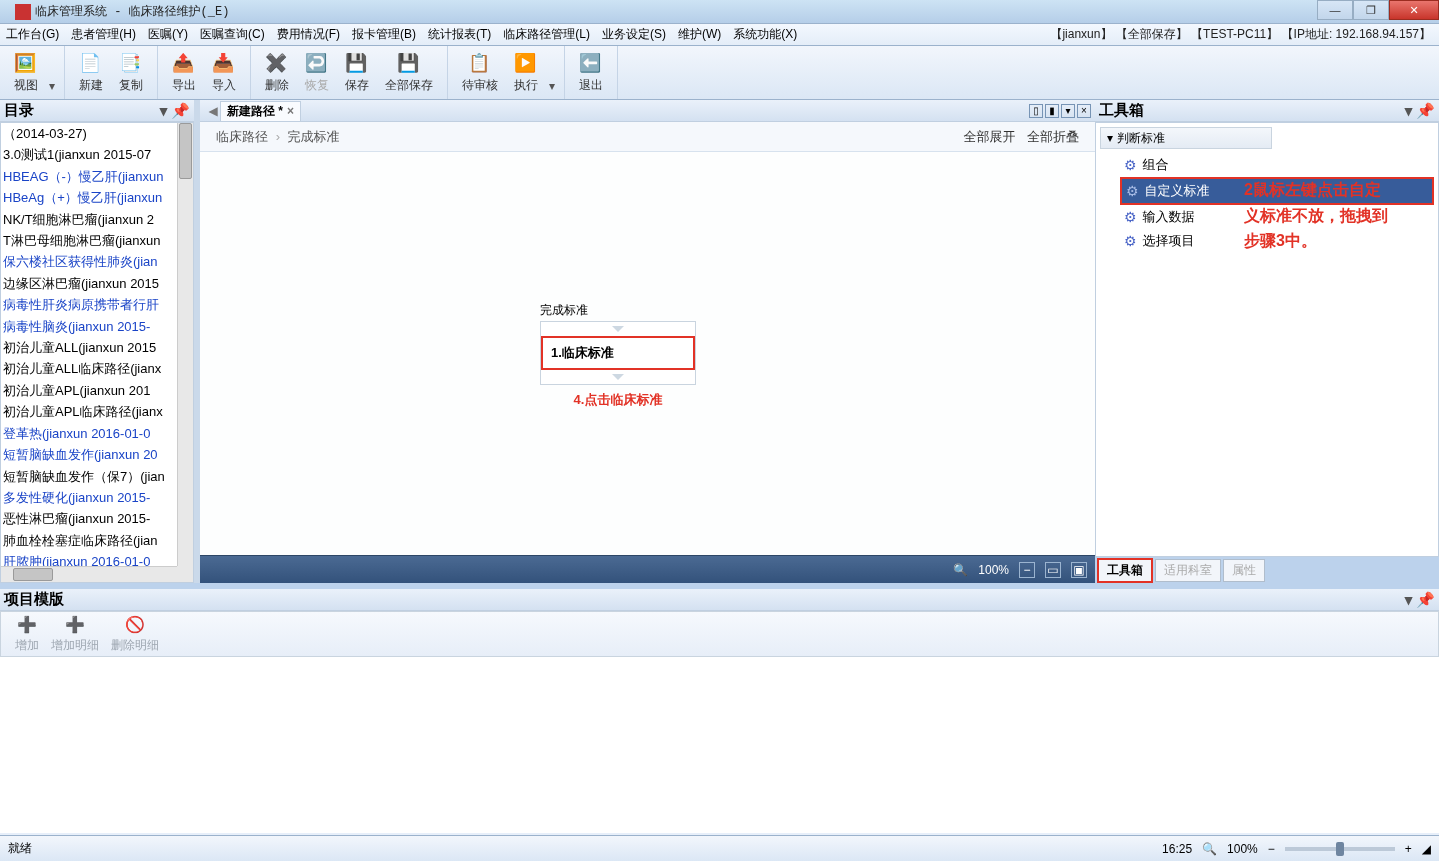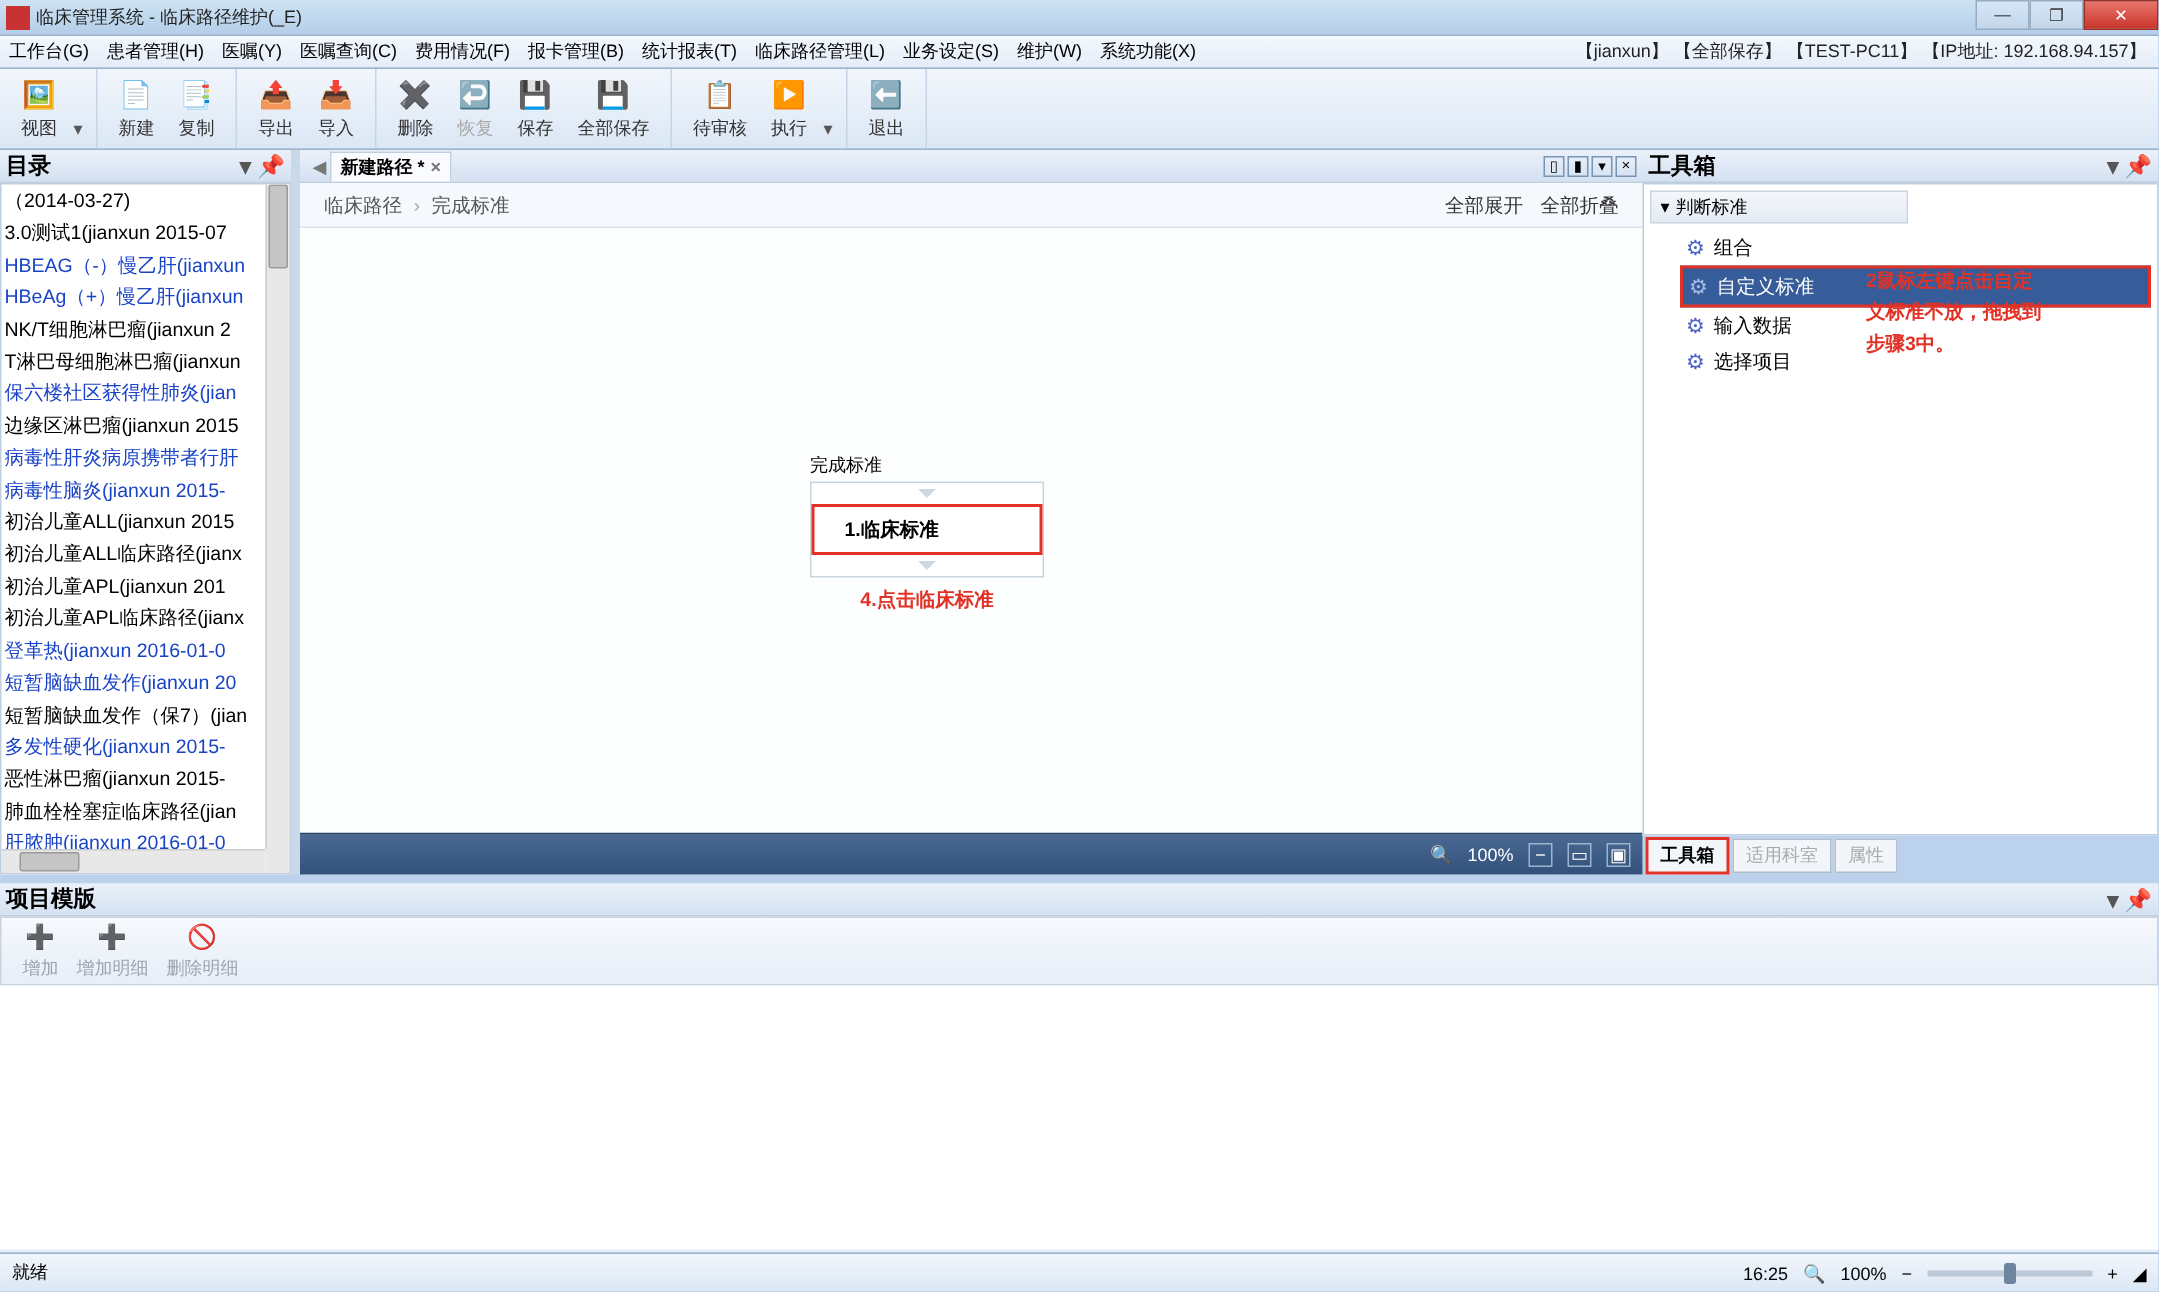--- a/index.html
+++ b/index.html
@@ -1,19 +1,19 @@
 <!DOCTYPE html>
 <html><head>
 <meta charset="utf-8">
 <style>
   * { box-sizing: border-box; margin: 0; padding: 0; }
   body { font-family: "Microsoft YaHei", SimSun, Arial, sans-serif; font-size: 12px; background: #bcd2ec; width: 1439px; height: 861px; overflow: hidden; position: relative; }
   
   
-  .titlebar { height: 24px; background: linear-gradient(#cde3f4, #b5cee8); display: flex; align-items: center; padding-left: 4px; border-bottom: 1px solid #9bb2cc; }
+  .titlebar { height: 24px; background: linear-gradient(#cde3f4, #b5cee8); display: flex; align-items: center; padding-left: 15px; border-bottom: 1px solid #9bb2cc; font-family: Liberation Mono, monospace; }
   .titlebar .app-icon { width: 16px; height: 16px; background: #c93232; margin-right: 4px; }
   .titlebar .title-text { color: #222; font-size: 12px; }
   .winbuttons { position: absolute; right: 0; top: 0; display: flex; }
   .winbtn { width: 36px; height: 20px; display: flex; align-items: center; justify-content: center; font-size: 11px; color: #333; }
   .wb-min { background: linear-gradient(#d7e6f6, #c2d6eb); border:1px solid #97adc3; }
   .wb-max { background: linear-gradient(#d7e6f6, #c2d6eb); border:1px solid #97adc3; }
   .wb-close { width: 50px; background: linear-gradient(#e9756d, #c8352b); color: #fff; border:1px solid #9b2c20; }
   
   
   .menubar { height: 22px; background: linear-gradient(#f3f8fe, #e4edf8); display: flex; align-items: center; border-bottom: 1px solid #9bb2cc; justify-content: space-between; }
@@ -62,36 +62,36 @@
   .breadcrumb-row .crumbs span { color:#555; }
   .breadcrumb-row .crumbs .sep { color:#aaa; margin:0 4px; }
   .breadcrumb-row .rlinks span { margin-left:8px; color:#333; }
   
   .canvas { flex:1; background:#fdfefe; position:relative; overflow:hidden; }
   .completion-card { position:absolute; left:340px; top:148px; width:156px; }
   .completion-card .card-title { text-align:left; font-size:12px; padding:2px 0; }
   .completion-card .card-box { border:1px solid #c9d4df; background:#fff; }
   .triangle-row { height:14px; display:flex; align-items:center; justify-content:center; }
   .triangle-down { width:0; height:0; border-left:6px solid transparent; border-right:6px solid transparent; border-top:6px solid #cdd8e2; }
-  .clinical-standard { border:2px solid #e23226; padding:6px 20px; font-weight:bold; font-size:13px; }
+  .clinical-standard { border:2px solid #e23226; padding:6px 8px; font-weight:bold; font-size:13px; }
   .annotation3 { color:#e23226; text-align:center; margin-top:6px; font-size:13px; font-weight:bold; }
   
   .footer-bar { height:28px; background: linear-gradient(#4b6a93, #33527b); display:flex; align-items:center; justify-content:flex-end; color:#fff; padding:0 8px; gap:10px; border-top:1px solid #2d4666; }
   .footer-bar .zoomsq { width:16px; height:16px; border:1px solid #9bb4d0; display:flex; align-items:center; justify-content:center; }
   
   
   .panel-right { position:absolute; right:0; top:0; width:344px; bottom:252px; display:flex; flex-direction:column; }
   .right-body { flex:1; background:#fff; border:1px solid #c0cfe0; position:relative; padding:4px; }
   .category-tab { height:22px; background:linear-gradient(#f4f7fb,#e4ebf4); border:1px solid #c9d4df; width:172px; display:flex; align-items:center; padding-left:6px; }
   .tool-items { padding:4px 0 0 20px; }
   .tool-item { display:flex; align-items:center; gap:6px; padding:3px 4px; font-size:13px; }
   .tool-item .gear { color:#4a65c7; font-size:14px; }
   .tool-item.selected { border:2px solid #e23226; background:#375c9a; color:#fff; }
   .tool-item.selected .gear { color:#a8bce6; }
-  .annotation2 { position:absolute; left:148px; top:54px; color:#e23226; font-size:13px; font-weight:bold; line-height:1.6; }
+  .annotation2 { position:absolute; left:148px; top:54px; color:#e23226; font-size:16px; font-weight:bold; line-height:1.6; }
   
   .bottom-tabs { height:26px; display:flex; align-items:center; padding-left:2px; gap:2px; }
   .btab { border:1px solid #b0bdcc; background:#f2f5fa; padding:2px 8px; font-size:12px; }
   .btab.active { border:2px solid #e23226; font-weight:bold; }
   .btab.disabled { color:#aaa; }
   .annotation1 { position:absolute; right:206px; bottom:224px; color:#e23226; font-weight:bold; font-size:13px; }
   
   
   .panel-bottom { position:absolute; left:0; right:0; bottom:0; height:246px; background:#e7effa; }
   .tmpl-toolbar { height:46px; background:linear-gradient(#f6f9fd,#e7eef8); display:flex; align-items:center; padding:0 8px; border:1px solid #c9d4df; }

